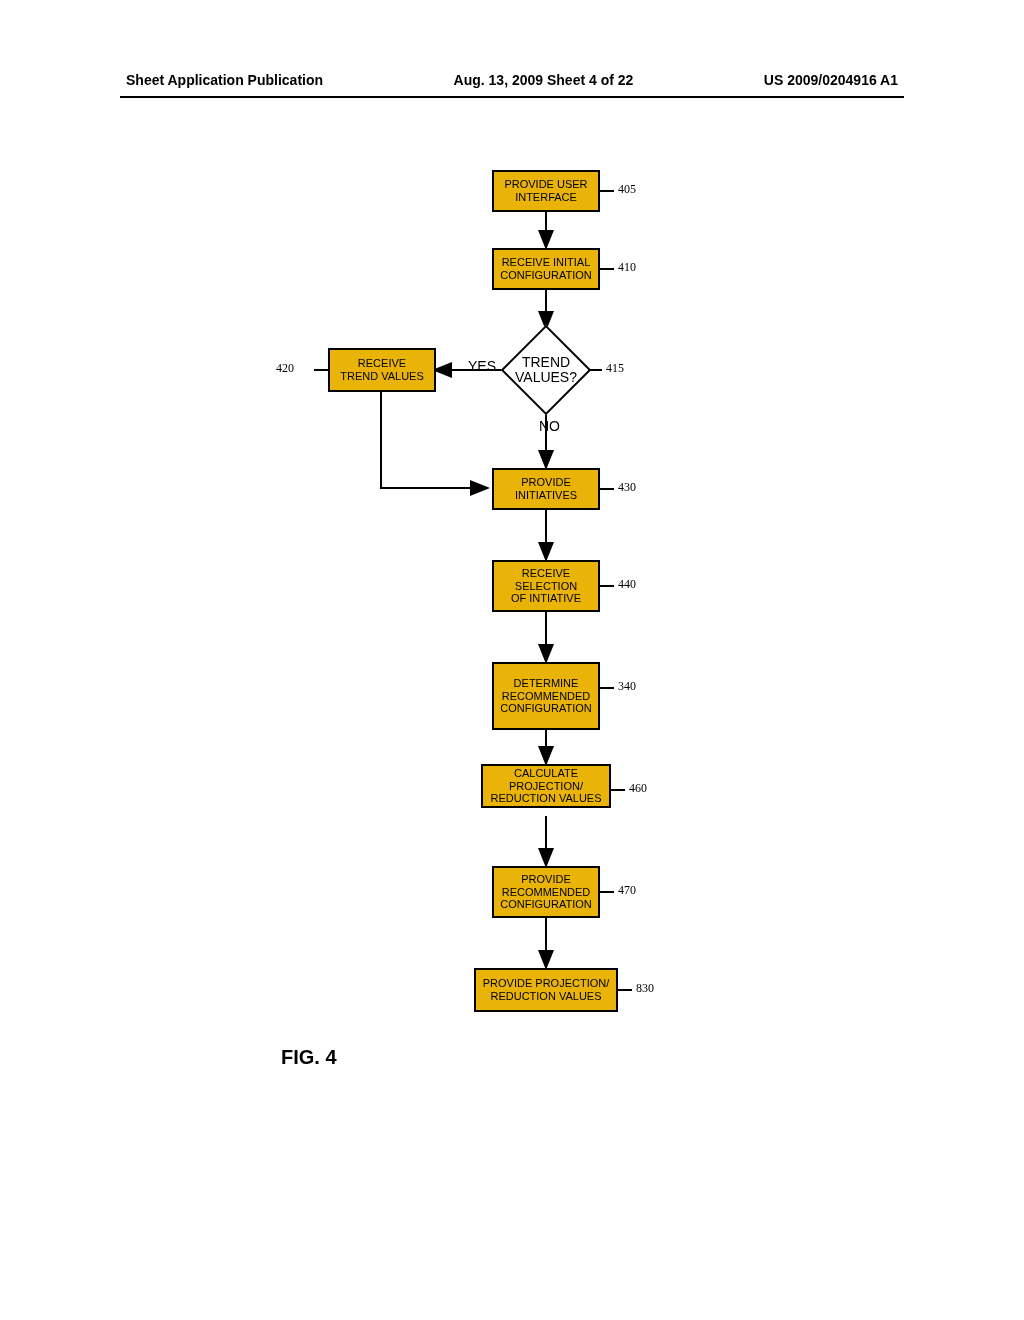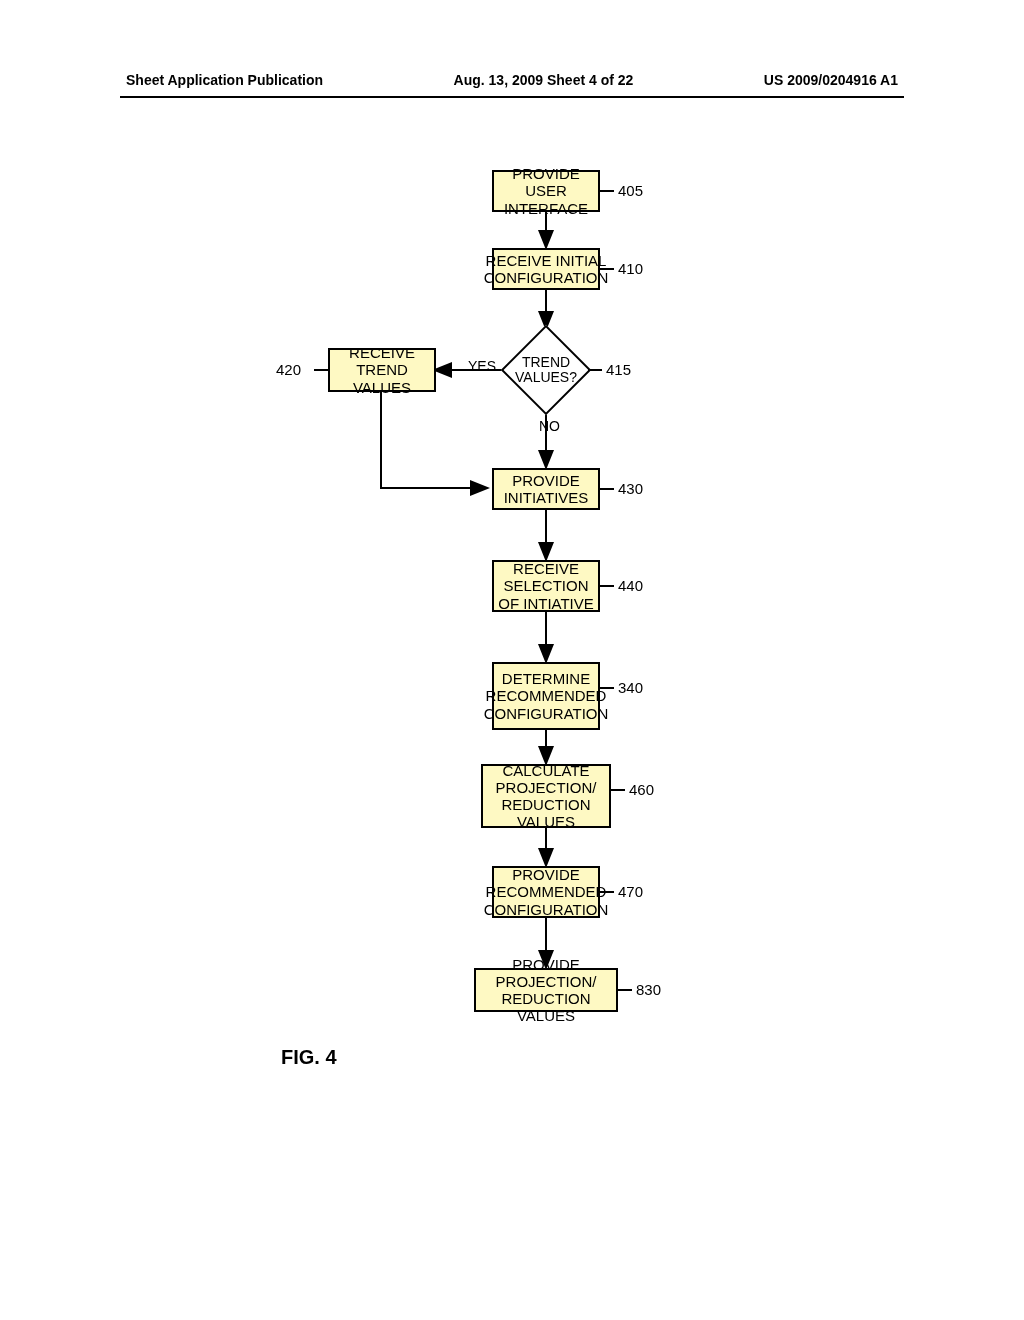--- a/index.html
+++ b/index.html
@@ -33,22 +33,22 @@
   .flow {
     position: absolute;
     left: 0;
     top: 110px;
     width: 792px;
     height: 900px;
   }
   .box {
     position: absolute;
     border: 2px solid #000;
-    background: #fef9c3;
-    font-size: 15px;
+    background: #eab308;
+    font-size: 11px;
     text-align: center;
     display: flex;
     align-items: center;
     justify-content: center;
     padding: 2px 4px;
     line-height: 1.15;
   }
   .diamond-wrap {
     position: absolute;
     width: 86px;
@@ -69,21 +69,22 @@
     left: 0; top: 0; right: 0; bottom: 0;
     display: flex;
     align-items: center;
     justify-content: center;
     font-size: 14px;
     text-align: center;
     line-height: 1.1;
   }
   .ref {
     position: absolute;
-    font-size: 15px;
+    font-size: 12px;
+    font-family: Liberation Serif, serif;
   }
   .tick {
     position: absolute;
     width: 14px;
     height: 2px;
     background: #000;
   }
   .small-label {
     position: absolute;
     font-size: 14px;
@@ -173,21 +174,21 @@
 OF INTIATIVE</div>
     <div class="tick" style="left:484px; top:415px;"></div>
     <div class="ref" style="left:502px; top:407px;">440</div>
 
     <div class="box" style="left:376px; top:492px; width:108px; height:68px; white-space:pre-line;">DETERMINE
 RECOMMENDED
 CONFIGURATION</div>
     <div class="tick" style="left:484px; top:517px;"></div>
     <div class="ref" style="left:502px; top:509px;">340</div>
 
-    <div class="box" style="left:365px; top:594px; width:130px; height:64px; white-space:pre-line;">CALCULATE
+    <div class="box" style="left:365px; top:594px; width:130px; height:44px; white-space:pre-line;">CALCULATE
 PROJECTION/
 REDUCTION VALUES</div>
     <div class="tick" style="left:495px; top:619px;"></div>
     <div class="ref" style="left:513px; top:611px;">460</div>
 
     <div class="box" style="left:376px; top:696px; width:108px; height:52px; white-space:pre-line;">PROVIDE
 RECOMMENDED
 CONFIGURATION</div>
     <div class="tick" style="left:484px; top:721px;"></div>
     <div class="ref" style="left:502px; top:713px;">470</div>

